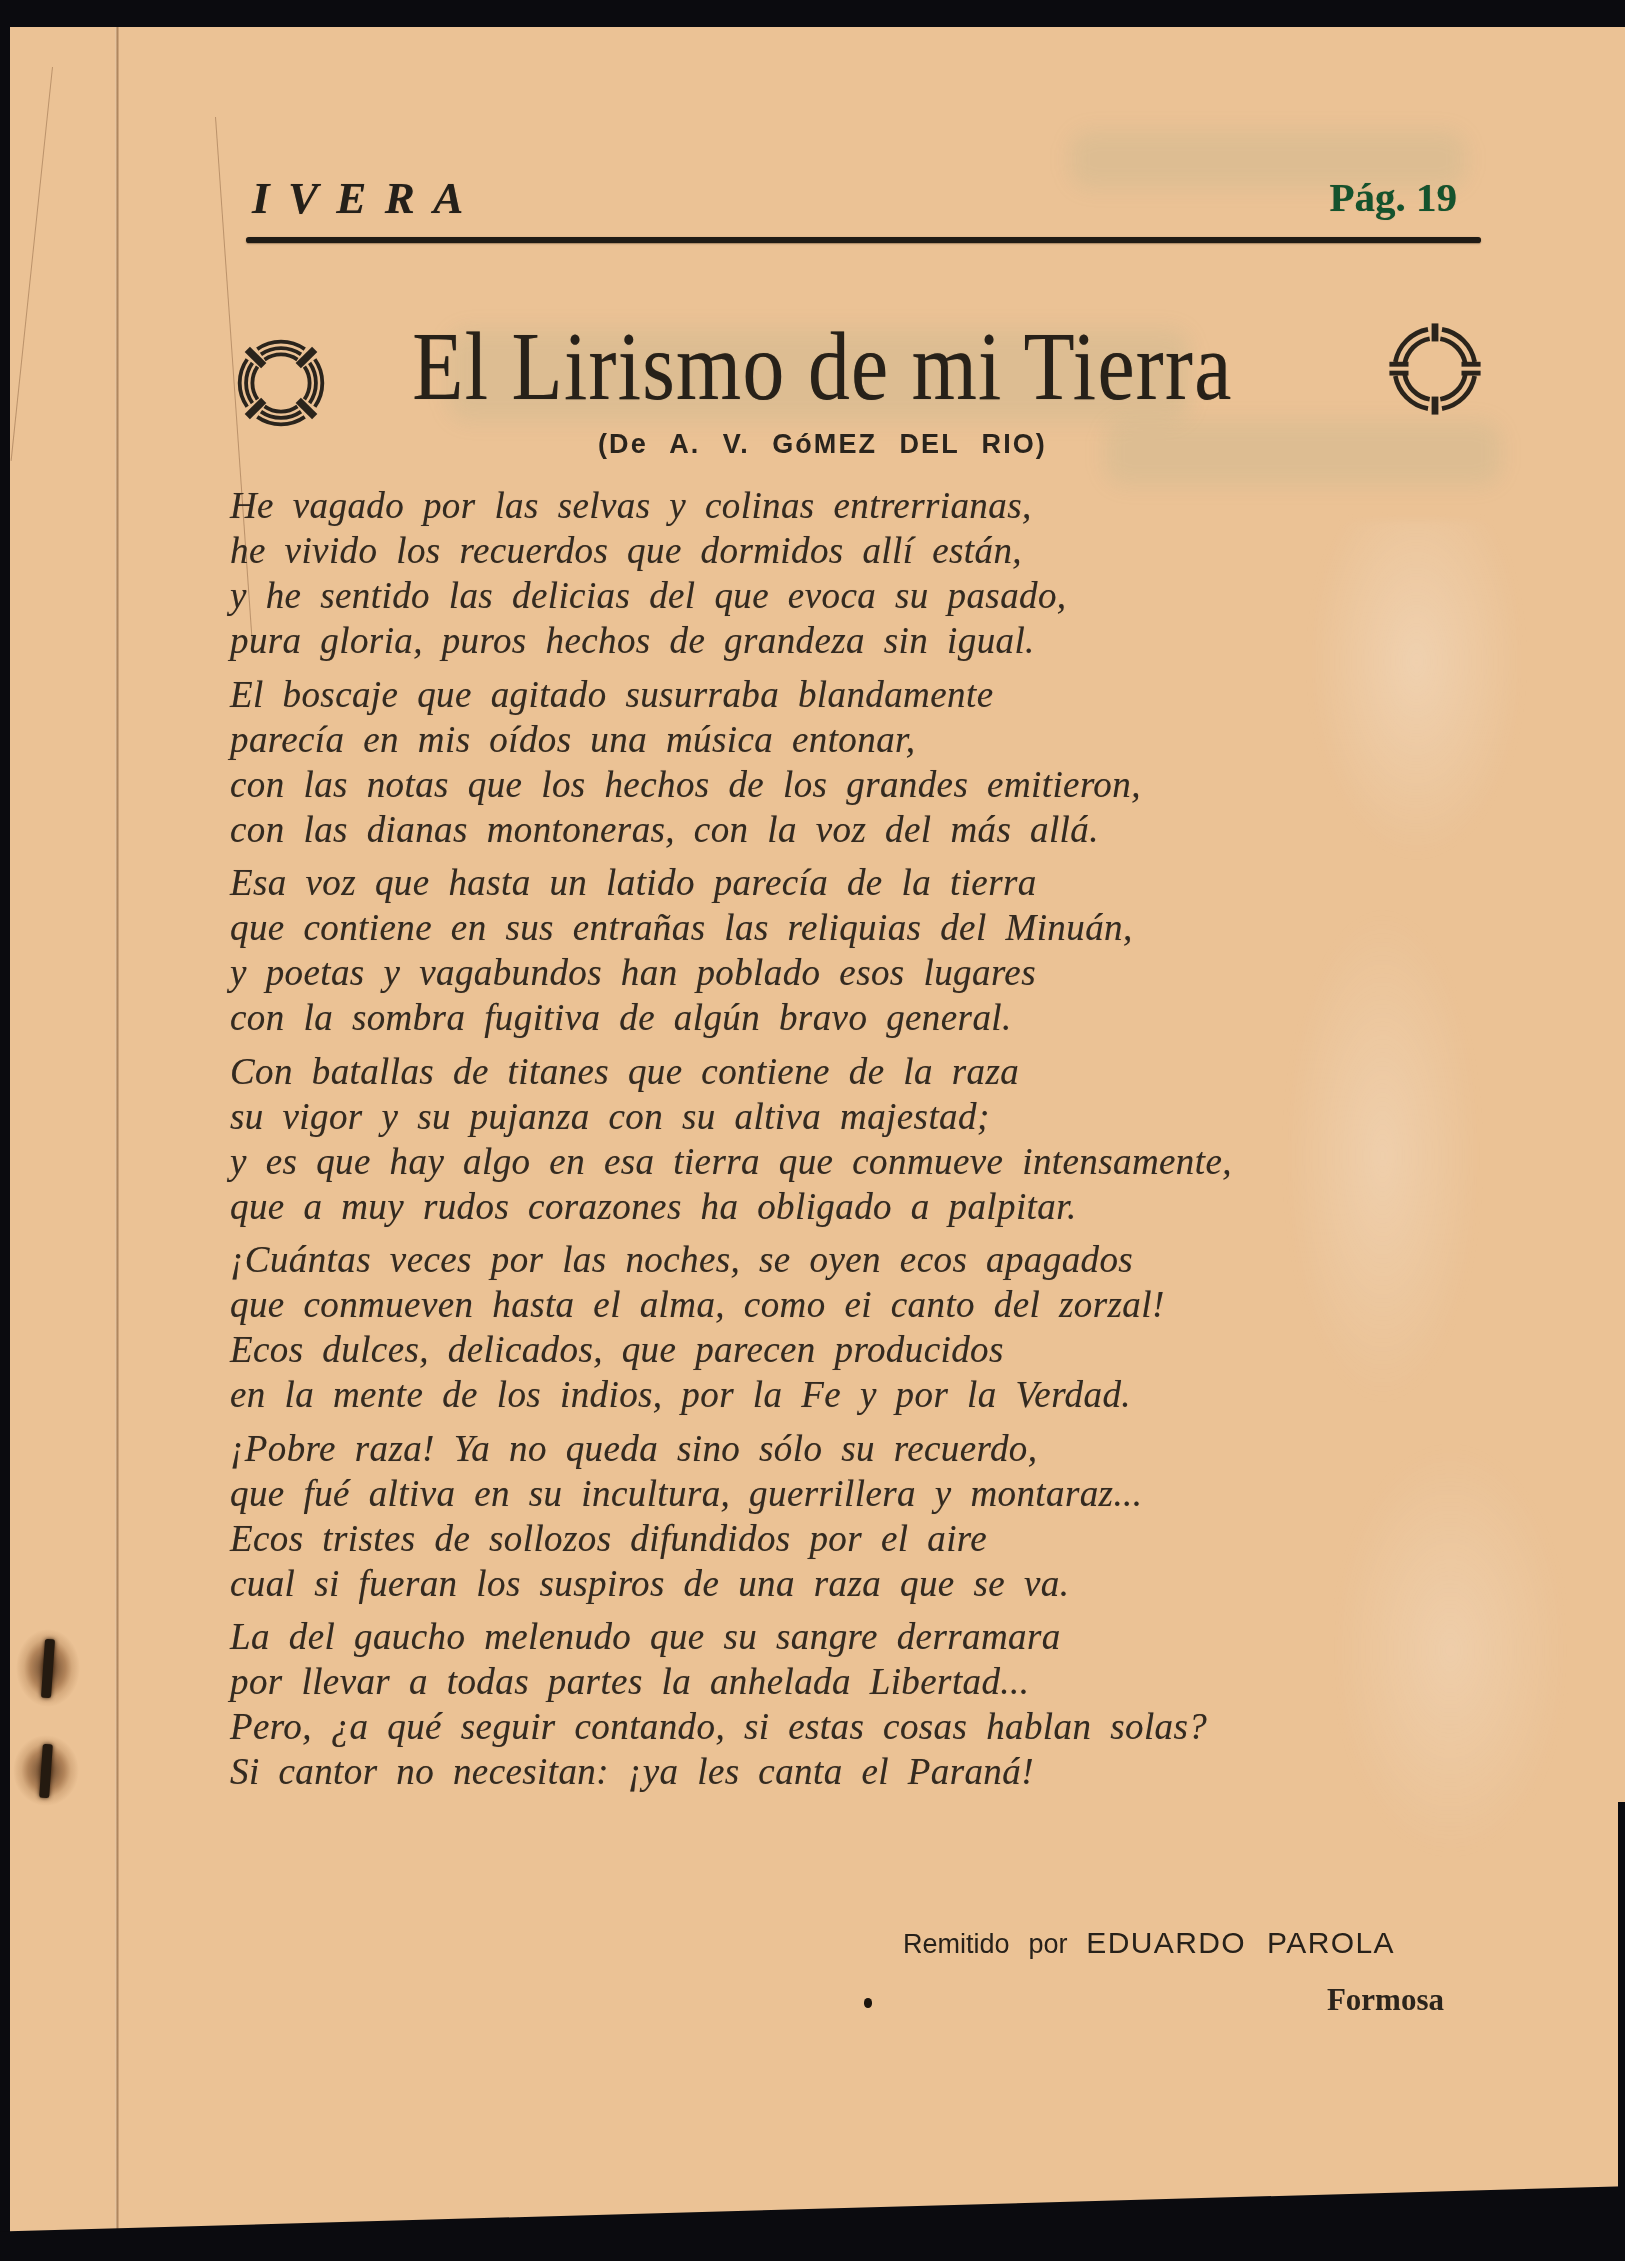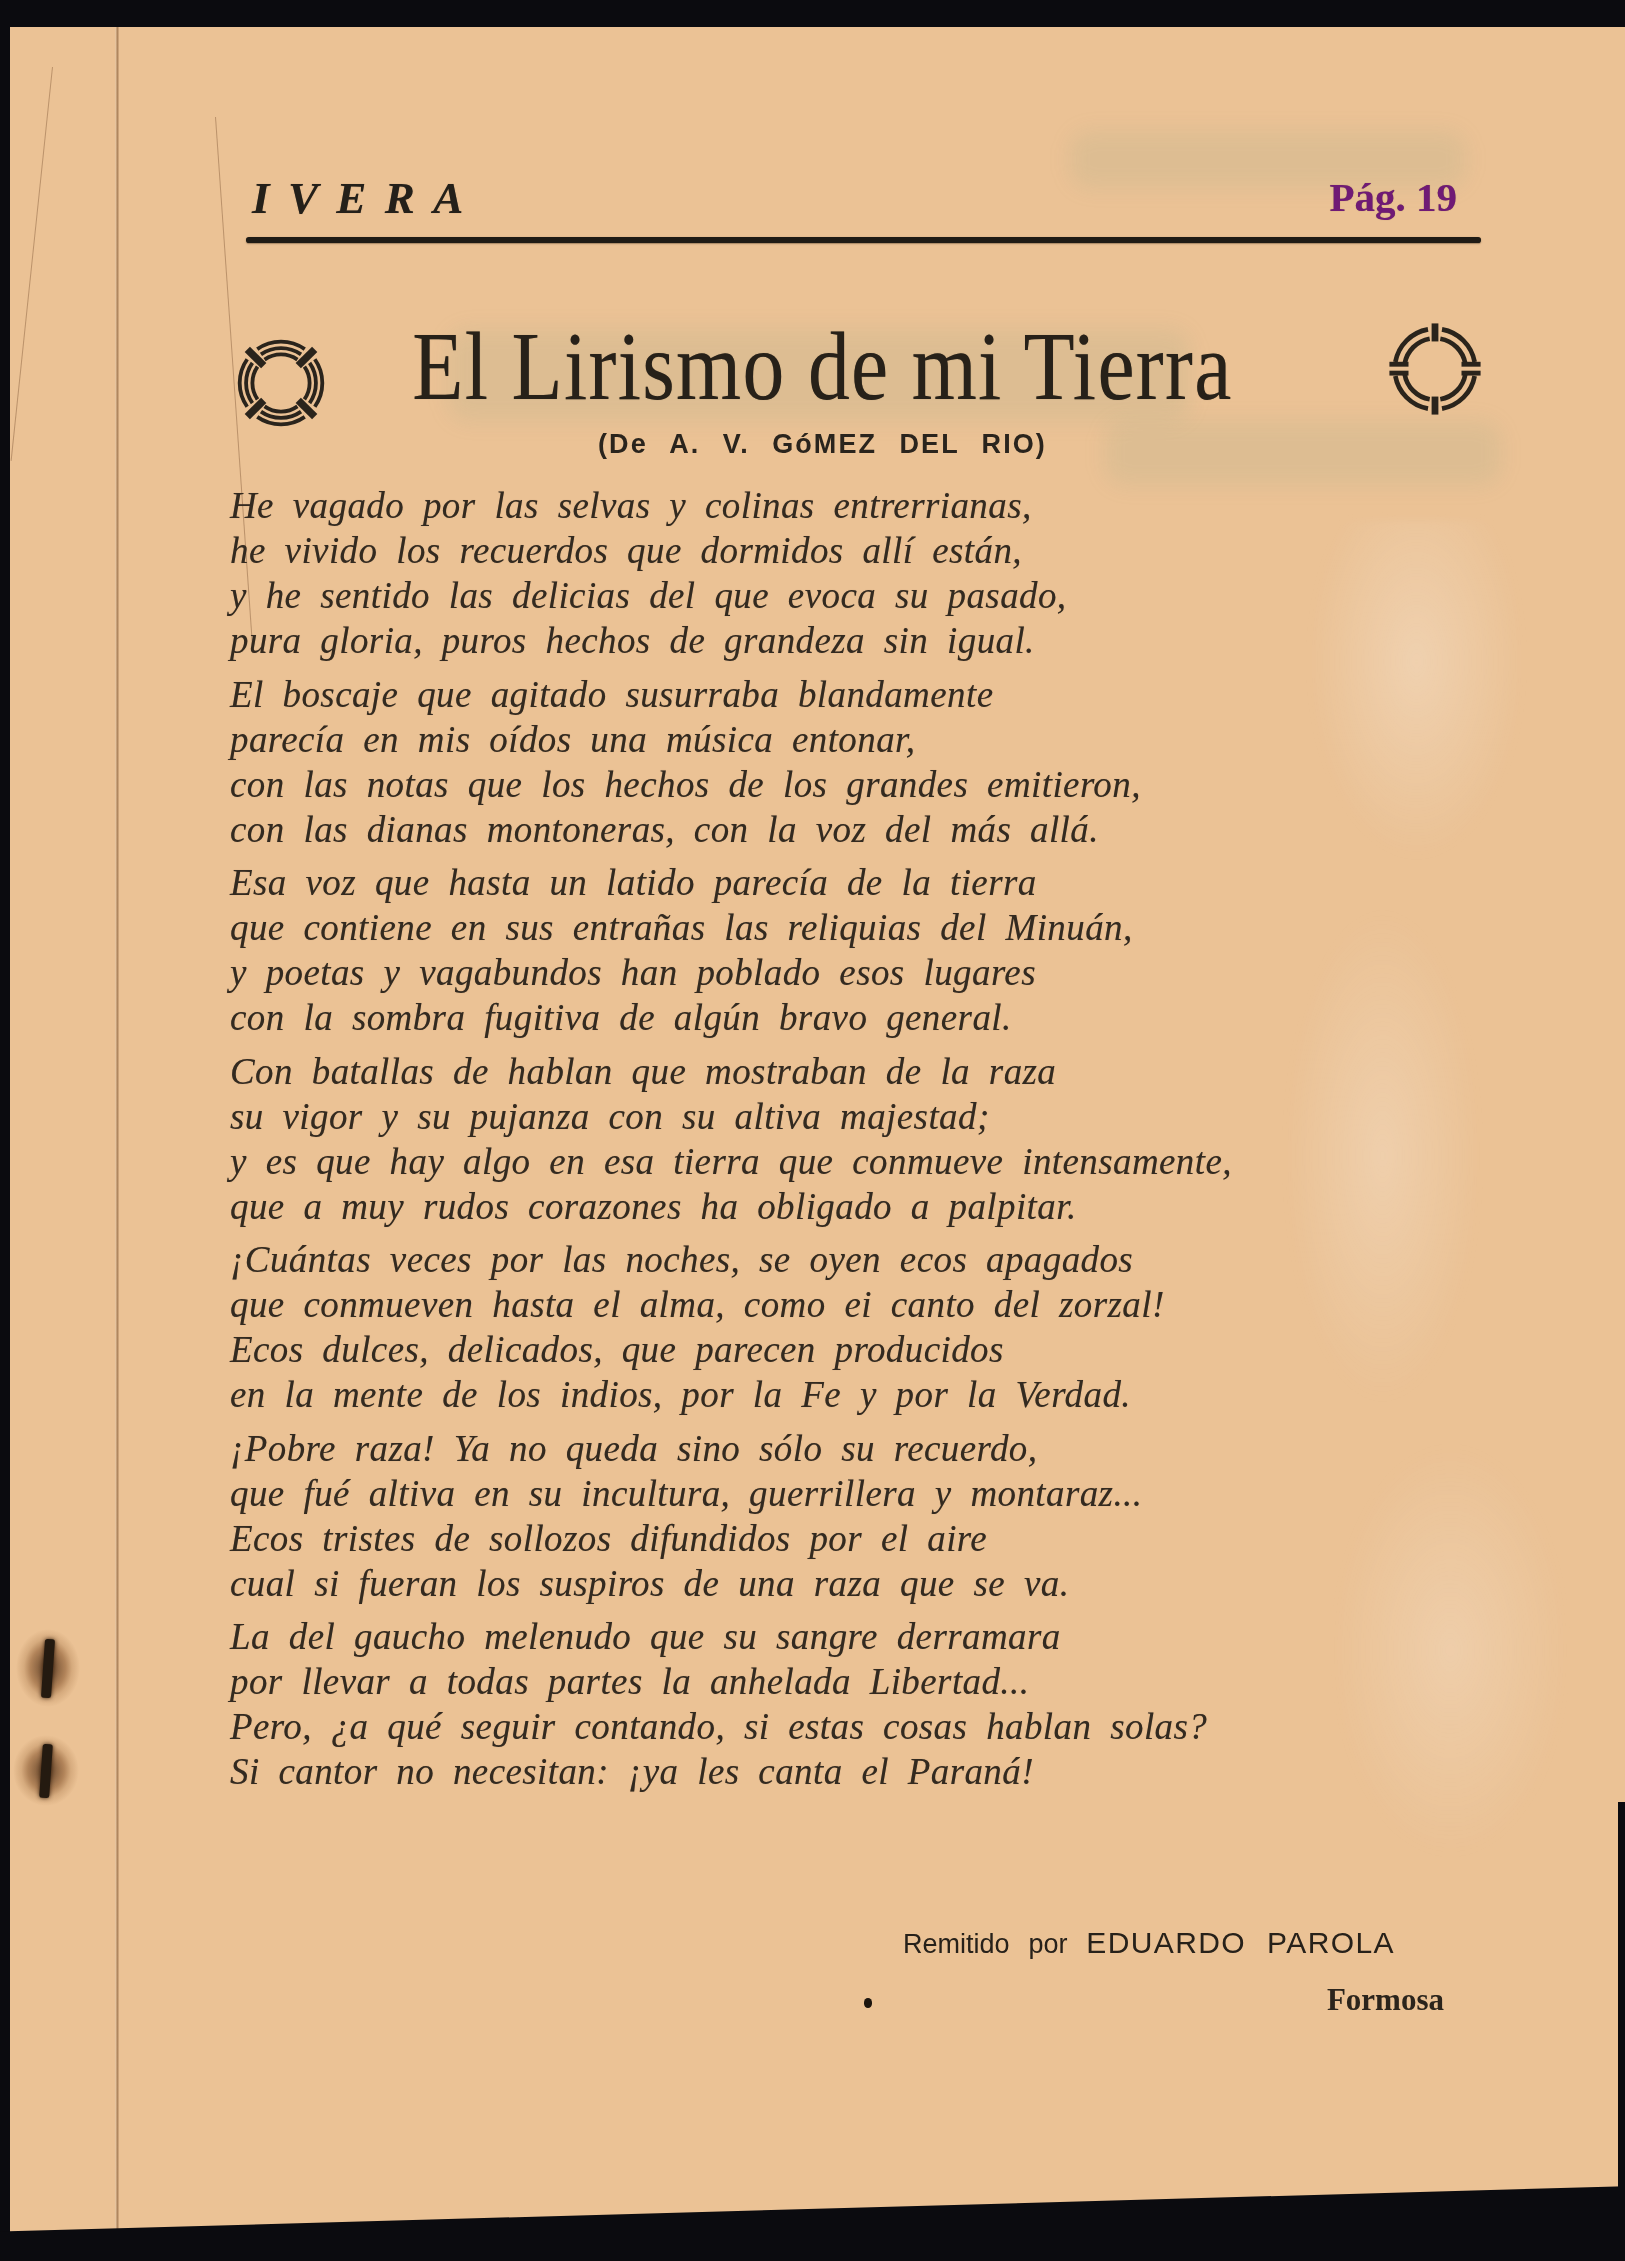--- a/index.html
+++ b/index.html
@@ -75,21 +75,21 @@
   .masthead {
     position:absolute; left:242px; top:147px;
     font-family:"Liberation Serif", serif;
     font-style:italic; font-weight:bold;
     font-size:45px; letter-spacing:18.4px; color:#24201a;
     text-shadow:0 0 0.7px rgba(40,30,20,.5);
   }
   .page-number {
     position:absolute; right:168px; top:148px;
     font-family:"Liberation Serif", serif; font-weight:bold;
-    font-size:41px; color:#701a75; text-shadow:0 0 0.7px rgba(40,30,20,.5);
+    font-size:41px; color:#14532d; text-shadow:0 0 0.7px rgba(40,30,20,.5);
   }
   .header-rule {
     position:absolute; left:236px; top:212px; width:1235px; height:5.7px;
     background:#1f1b15; border-radius:2.8px;
     box-shadow:0 0.7px 1.4px rgba(60,40,20,.5);
   }
 
   .title-row { position:absolute; left:0; top:285px; width:1625px; height:163px; }
   .ornament { position:absolute; width:106px; height:106px; }
   .ornament.left { left:218px; top:20px; }
@@ -225,21 +225,21 @@
         <p class="line">con las notas que los hechos de los grandes emitieron,</p>
         <p class="line">con las dianas montoneras, con la voz del más allá.</p>
       </div>
       <div class="stanza">
         <p class="line">Esa voz que hasta un latido parecía de la tierra</p>
         <p class="line">que contiene en sus entrañas las reliquias del Minuán,</p>
         <p class="line">y poetas y vagabundos han poblado esos lugares</p>
         <p class="line">con la sombra fugitiva de algún bravo general.</p>
       </div>
       <div class="stanza">
-        <p class="line">Con batallas de hablan que mostraban de la raza</p>
+        <p class="line">Con batallas de titanes que contiene de la raza</p>
         <p class="line">su vigor y su pujanza con su altiva majestad;</p>
         <p class="line">y es que hay algo en esa tierra que conmueve intensamente,</p>
         <p class="line">que a muy rudos corazones ha obligado a palpitar.</p>
       </div>
       <div class="stanza">
         <p class="line">¡Cuántas veces por las noches, se oyen ecos apagados</p>
         <p class="line">que conmueven hasta el alma, como ei canto del zorzal!</p>
         <p class="line">Ecos dulces, delicados, que parecen producidos</p>
         <p class="line">en la mente de los indios, por la Fe y por la Verdad.</p>
       </div>

